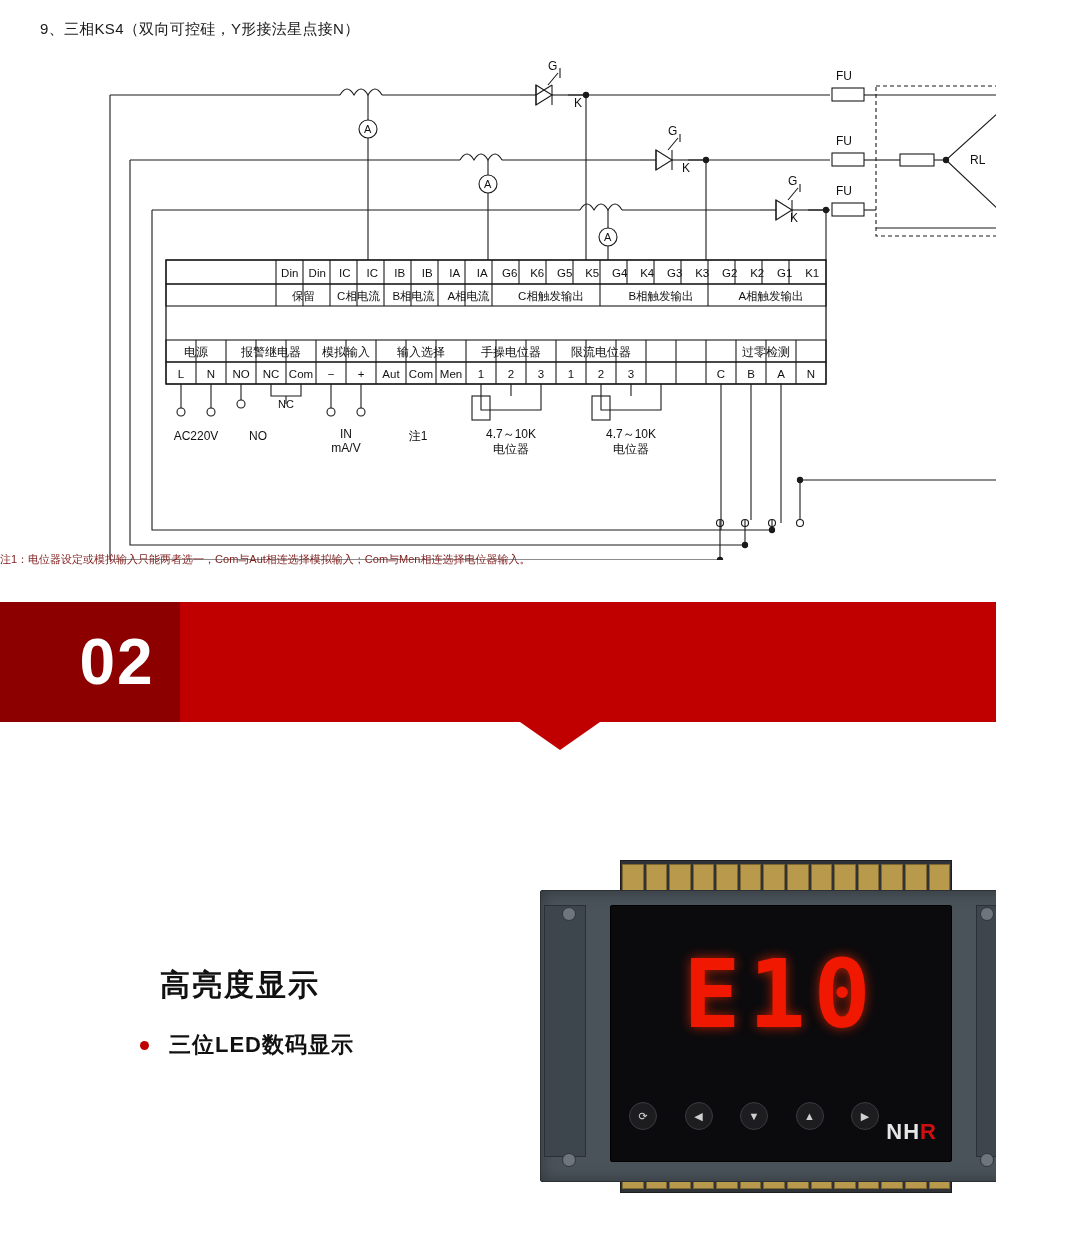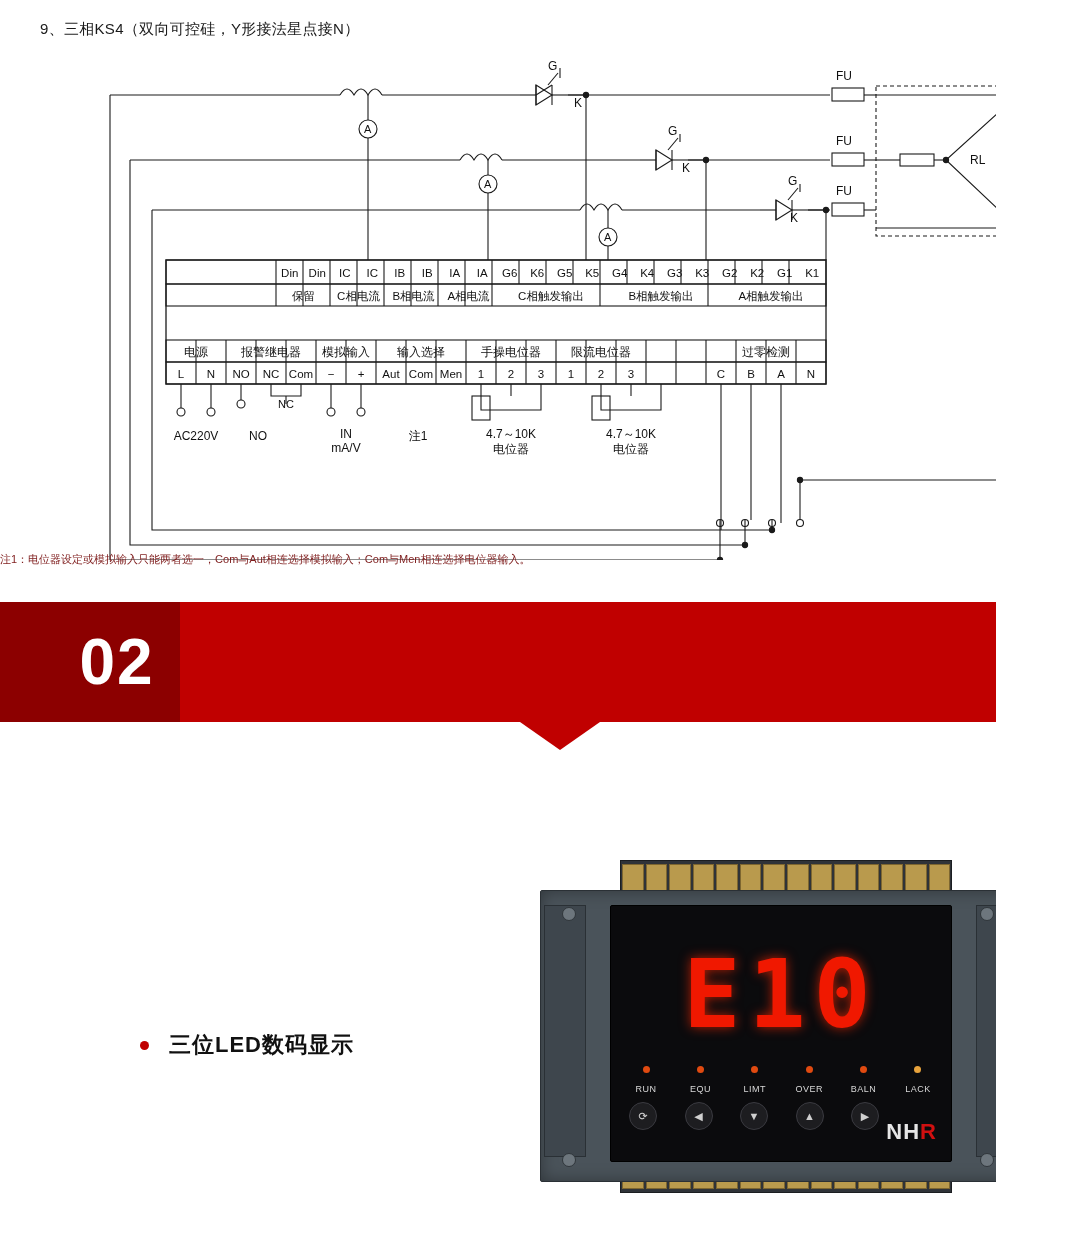--- a/index.html
+++ b/index.html
@@ -407,20 +407,21 @@
   </div>
 
   <div class="note">注1：电位器设定或模拟输入只能两者选一，Com与Aut相连选择模拟输入；Com与Men相连选择电位器输入。</div>
 
   <div class="banner">
     <div class="banner-dark"></div>
     <div class="banner-num">02</div>
   </div>
   <div class="banner-arrow"></div>
 
+  <div class="feat-title">高亮度显示</div>
   <div class="feat-bullet">
     <span class="dot"></span>
     <span>三位LED数码显示</span>
   </div>
 
   <div class="device">
     <div class="term top">
       <i class="pin"></i>
         <i class="pin"></i>
         <i class="pin"></i>
@@ -458,28 +459,20 @@
     <div class="dev-side r"></div>
 
     <div class="screw" style="left:42px;top:72px;"></div>
     <div class="screw" style="left:460px;top:72px;"></div>
     <div class="screw" style="left:42px;top:318px;"></div>
     <div class="screw" style="left:460px;top:318px;"></div>
 
     <div class="screen">
       <div class="led">E10</div>
 
-      <div class="lamps" id="lamps">
-          <div class="lamp"><i style="background: rgb(224, 74, 16);"></i><span>RUN</span></div>
-          <div class="lamp"><i style="background: rgb(224, 74, 16);"></i><span>EQU</span></div>
-          <div class="lamp"><i style="background: rgb(224, 74, 16);"></i><span>LIMT</span></div>
-          <div class="lamp"><i style="background: rgb(224, 74, 16);"></i><span>OVER</span></div>
-          <div class="lamp"><i style="background: rgb(224, 74, 16);"></i><span>BALN</span></div>
-          <div class="lamp amber"><i style="background: rgb(232, 163, 60);"></i><span>LACK</span></div>
-        </div>
 
       <div class="keys" id="keys">
           <div class="key">⟳</div>
           <div class="key">◀</div>
           <div class="key">▼</div>
           <div class="key">▲</div>
           <div class="key">▶</div>
         </div>
 
       <div class="brand">

